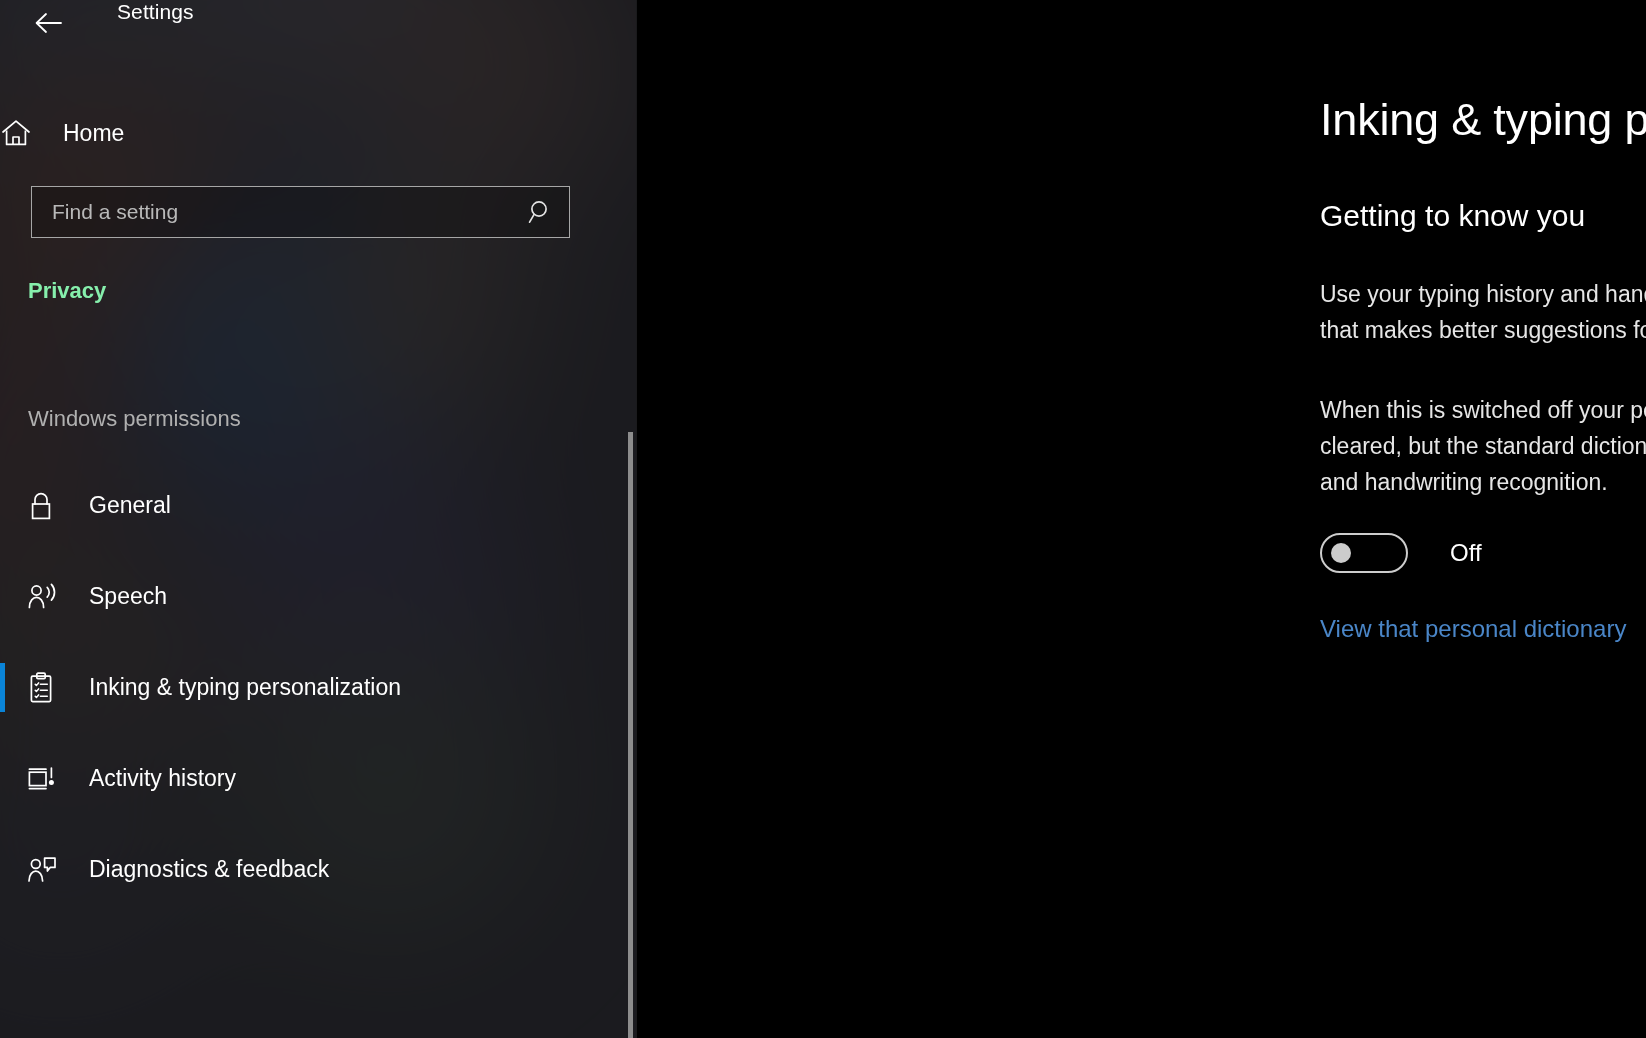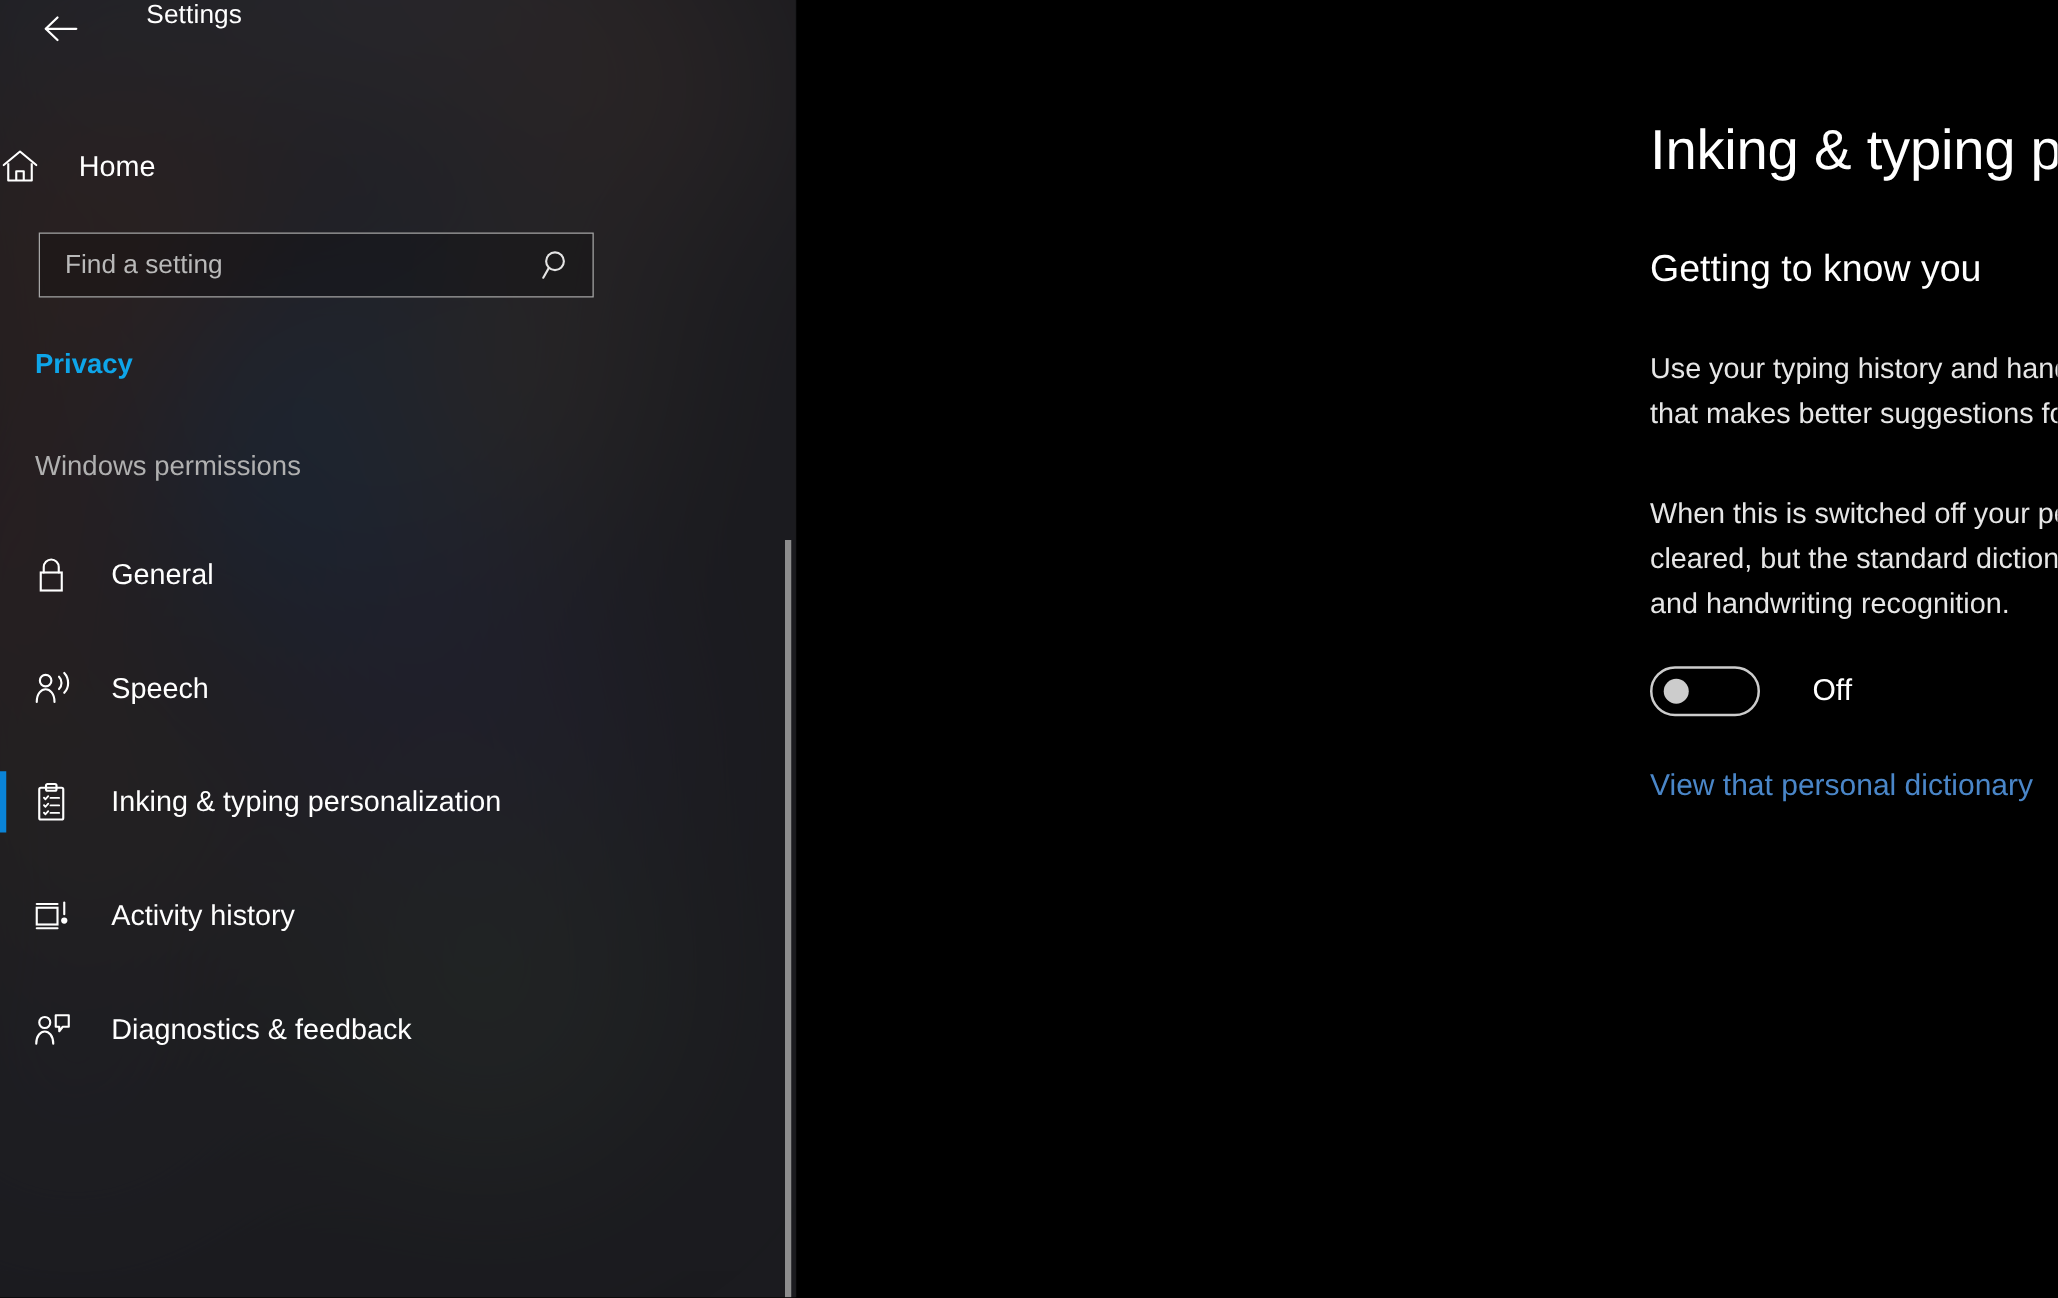--- a/index.html
+++ b/index.html
@@ -103,21 +103,21 @@
   }
   .home-row .label {
     margin-left: 19px;
     font-size: 23px;
     color: #ffffff;
   }
 
   
   .search-wrap {
     margin: 26px 0 0 31px;
-    width: 444px;
+    width: 539px;
     height: 52px;
     border: 1px solid #a6a6a6;
     background: rgba(0,0,0,0.22);
     display: flex;
     align-items: center;
     cursor: text;
   }
   .search-input {
     flex: 1;
     background: transparent;
@@ -134,24 +134,24 @@
     display: flex;
     align-items: center;
     justify-content: center;
   }
 
   
   .group-title {
     margin: 40px 0 0 28px;
     font-size: 22px;
     font-weight: bold;
-    color: #0ea5e9;
+    color: #86efac;
   }
   .group-sub {
-    margin: 56px 0 0 28px;
+    margin: 102px 0 0 28px;
     font-size: 22px;
     color: #b0b0b0;
   }
 
   
   .navlist { margin-top: 28px; }
   .nav-item {
     position: relative;
     display: flex;
     align-items: center;

